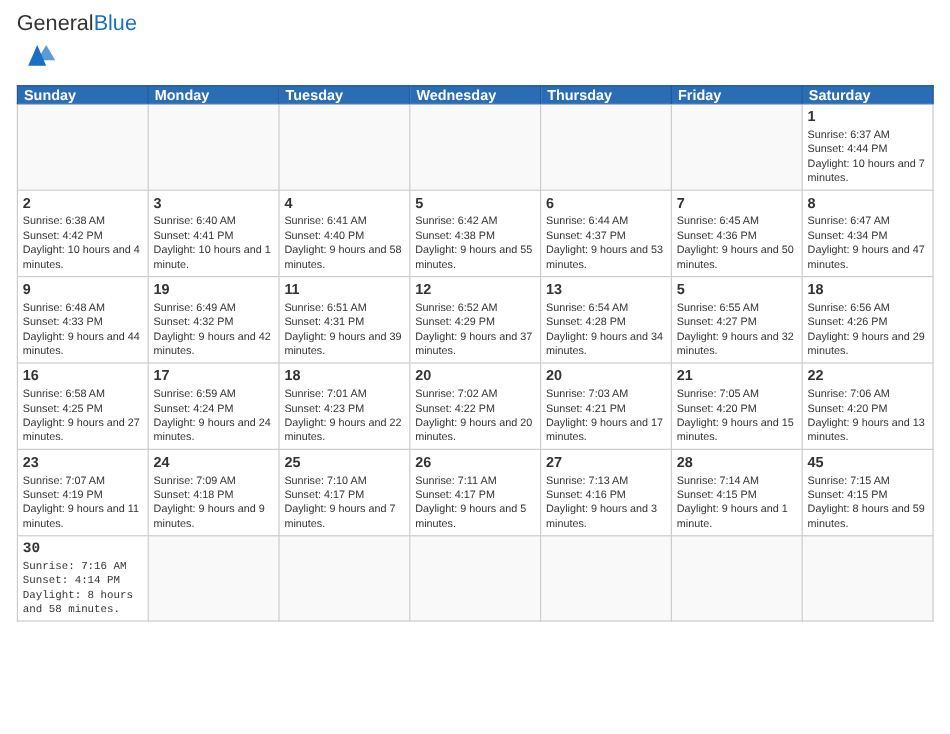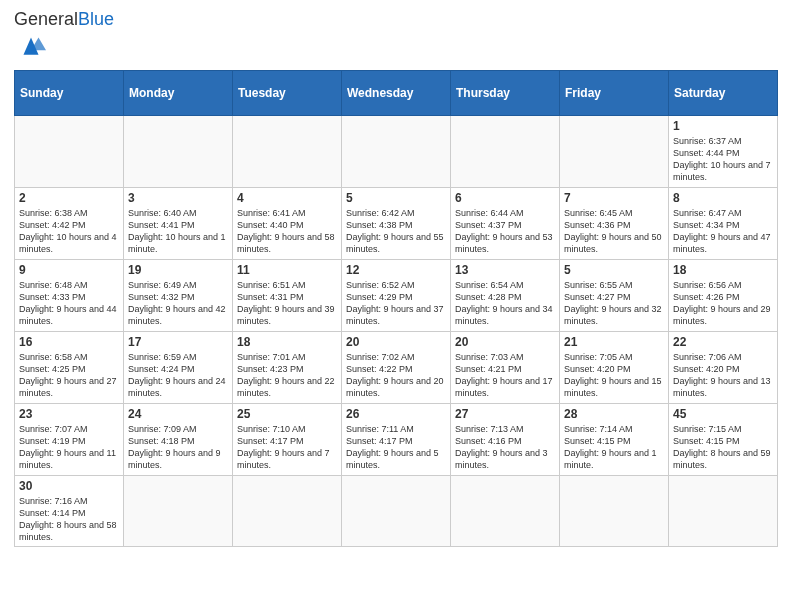--- a/index.html
+++ b/index.html
@@ -52,21 +52,21 @@
     .calendar {
       width: 100%;
       border-collapse: collapse;
       border: 1px solid #ccc;
       font-size: 10px;
     }
     .calendar th {
       background-color: #2a6db5;
       color: #fff;
       text-align: left;
-      padding: 15px 5px;
+      padding: 0 5px;
       font-size: 12px;
       font-weight: bold;
       border: 1px solid #1e5a9a;
     }
     .calendar td {
       vertical-align: top;
       border: 1px solid #ccc;
       padding: 3px 4px;
       width: calc(100% / 7);
       min-height: 70px;
@@ -83,20 +83,21 @@
       display: block;
       margin-bottom: 2px;
     }
     .day-info {
       font-size: 9px;
       color: #333;
       line-height: 1.35;
     }
     .last-row td {
       height: 60px;
+      font-family: Liberation Mono, monospace;
     }
   </style>
 </head>
 <body>
 
 <div class="page">
   <div class="header">
     <div class="logo-area">
       <div>
         <div class="logo-text">

